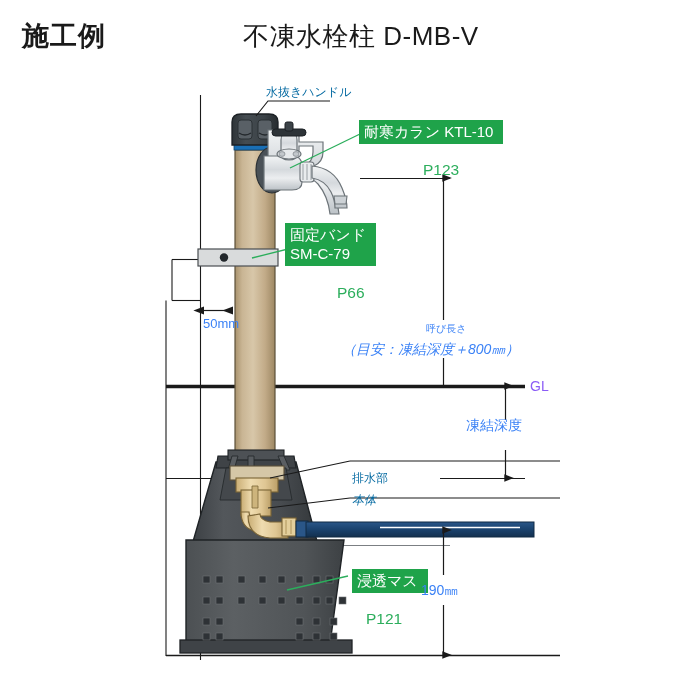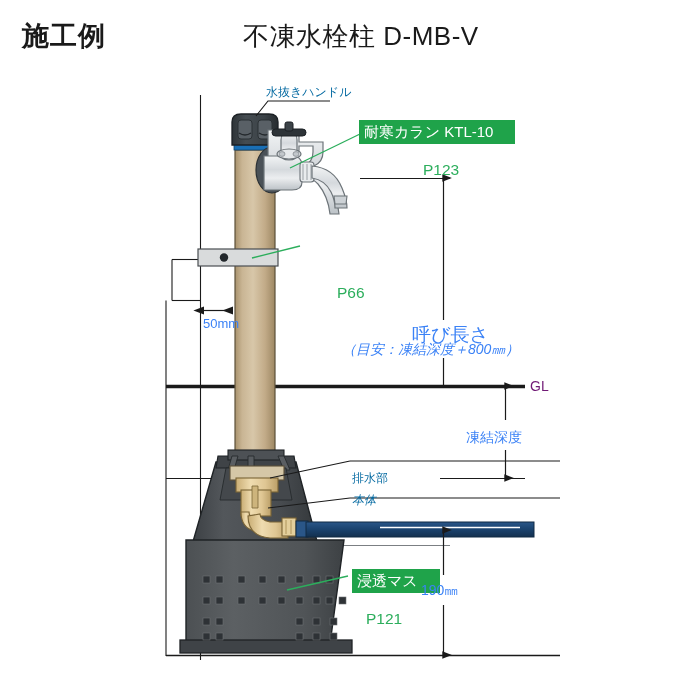--- a/index.html
+++ b/index.html
@@ -5,25 +5,25 @@
   html,body{margin:0;padding:0;background:#ffffff;}
   body{width:700px;height:700px;position:relative;overflow:hidden;
        font-family:"Liberation Sans","DejaVu Sans",sans-serif;color:#1a1a1a;}
   #stage{position:absolute;left:0;top:0;width:592px;height:700px;}
   .hdr{position:absolute;white-space:nowrap;}
   #title-main{left:22px;top:18px;font-size:27px;font-weight:bold;letter-spacing:1px;}
   #title-sub{left:243px;top:19px;font-size:26px;font-weight:normal;letter-spacing:0.5px;}
   svg{position:absolute;left:0;top:0;}
   .lbl{position:absolute;white-space:nowrap;font-size:12px;color:#0369a1;}
   .badge{position:absolute;background:#1fa34a;color:#ffffff;font-size:15px;
-         line-height:19px;padding:2px 22px 3px 5px;white-space:nowrap;}
+         line-height:19px;padding:2px 10px 3px 5px;white-space:nowrap;}
   .badge.two{text-align:left;}
   .pcode{position:absolute;color:#2cae5c;font-size:15.5px;white-space:nowrap;margin-top:20px;}
   .dimtxt{position:absolute;white-space:nowrap;font-size:13px;color:#3b82f6;}
-  .gl{position:absolute;font-size:14px;color:#701a75;}
+  .gl{position:absolute;font-size:14px;color:#8b5cf6;}
 </style>
 </head>
 <body>
 
 <div id="stage">
 
   <div class="hdr" id="title-main">施工例</div>
   <div class="hdr" id="title-sub">不凍水栓柱 D-MB-V</div>
 
   <svg width="700" height="700" viewBox="0 0 700 700">
@@ -268,29 +268,33 @@
 
   <div class="lbl" style="left:266px;top:84px;">水抜きハンドル</div>
 
   <div class="lbl" style="left:352px;top:470px;">排水部</div>
 
   <div class="lbl" style="left:352px;top:492px;font-style:italic;">本体</div>
 
   <div class="badge" style="left:359px;top:120px;">耐寒カラン KTL-10</div>
   <div class="pcode" style="left:423px;top:141px;">P123</div>
 
+  <div class="badge two" style="left:285px;top:223px;">
+    <div>固定バンド</div>
+    <div>SM-C-79</div>
+  </div>
   <div class="pcode" style="left:337px;top:264px;">P66</div>
 
   <div class="badge" style="left:352px;top:569px;">浸透マス</div>
   <div class="pcode" style="left:366px;top:590px;">P121</div>
 
   <div class="dimtxt" style="left:203px;top:316px;">50mm</div>
 
-  <div class="dimtxt" style="left:412px;top:322px;font-size:19px;">呼び長さ</div>
+  <div class="dimtxt" style="left:426px;top:322px;font-size:10px;">呼び長さ</div>
   <div class="dimtxt" style="left:342px;top:341px;font-size:14px;font-style:italic;">（目安：凍結深度＋800㎜）</div>
 
   <div class="gl" style="left:530px;top:378px;">GL</div>
 
-  <div class="dimtxt" style="left:466px;top:429px;font-size:14px;">凍結深度</div>
+  <div class="dimtxt" style="left:466px;top:417px;font-size:14px;">凍結深度</div>
 
   <div class="dimtxt" style="left:421px;top:582px;font-size:14px;">190㎜</div>
 
 </div>
 
 </body></html>

